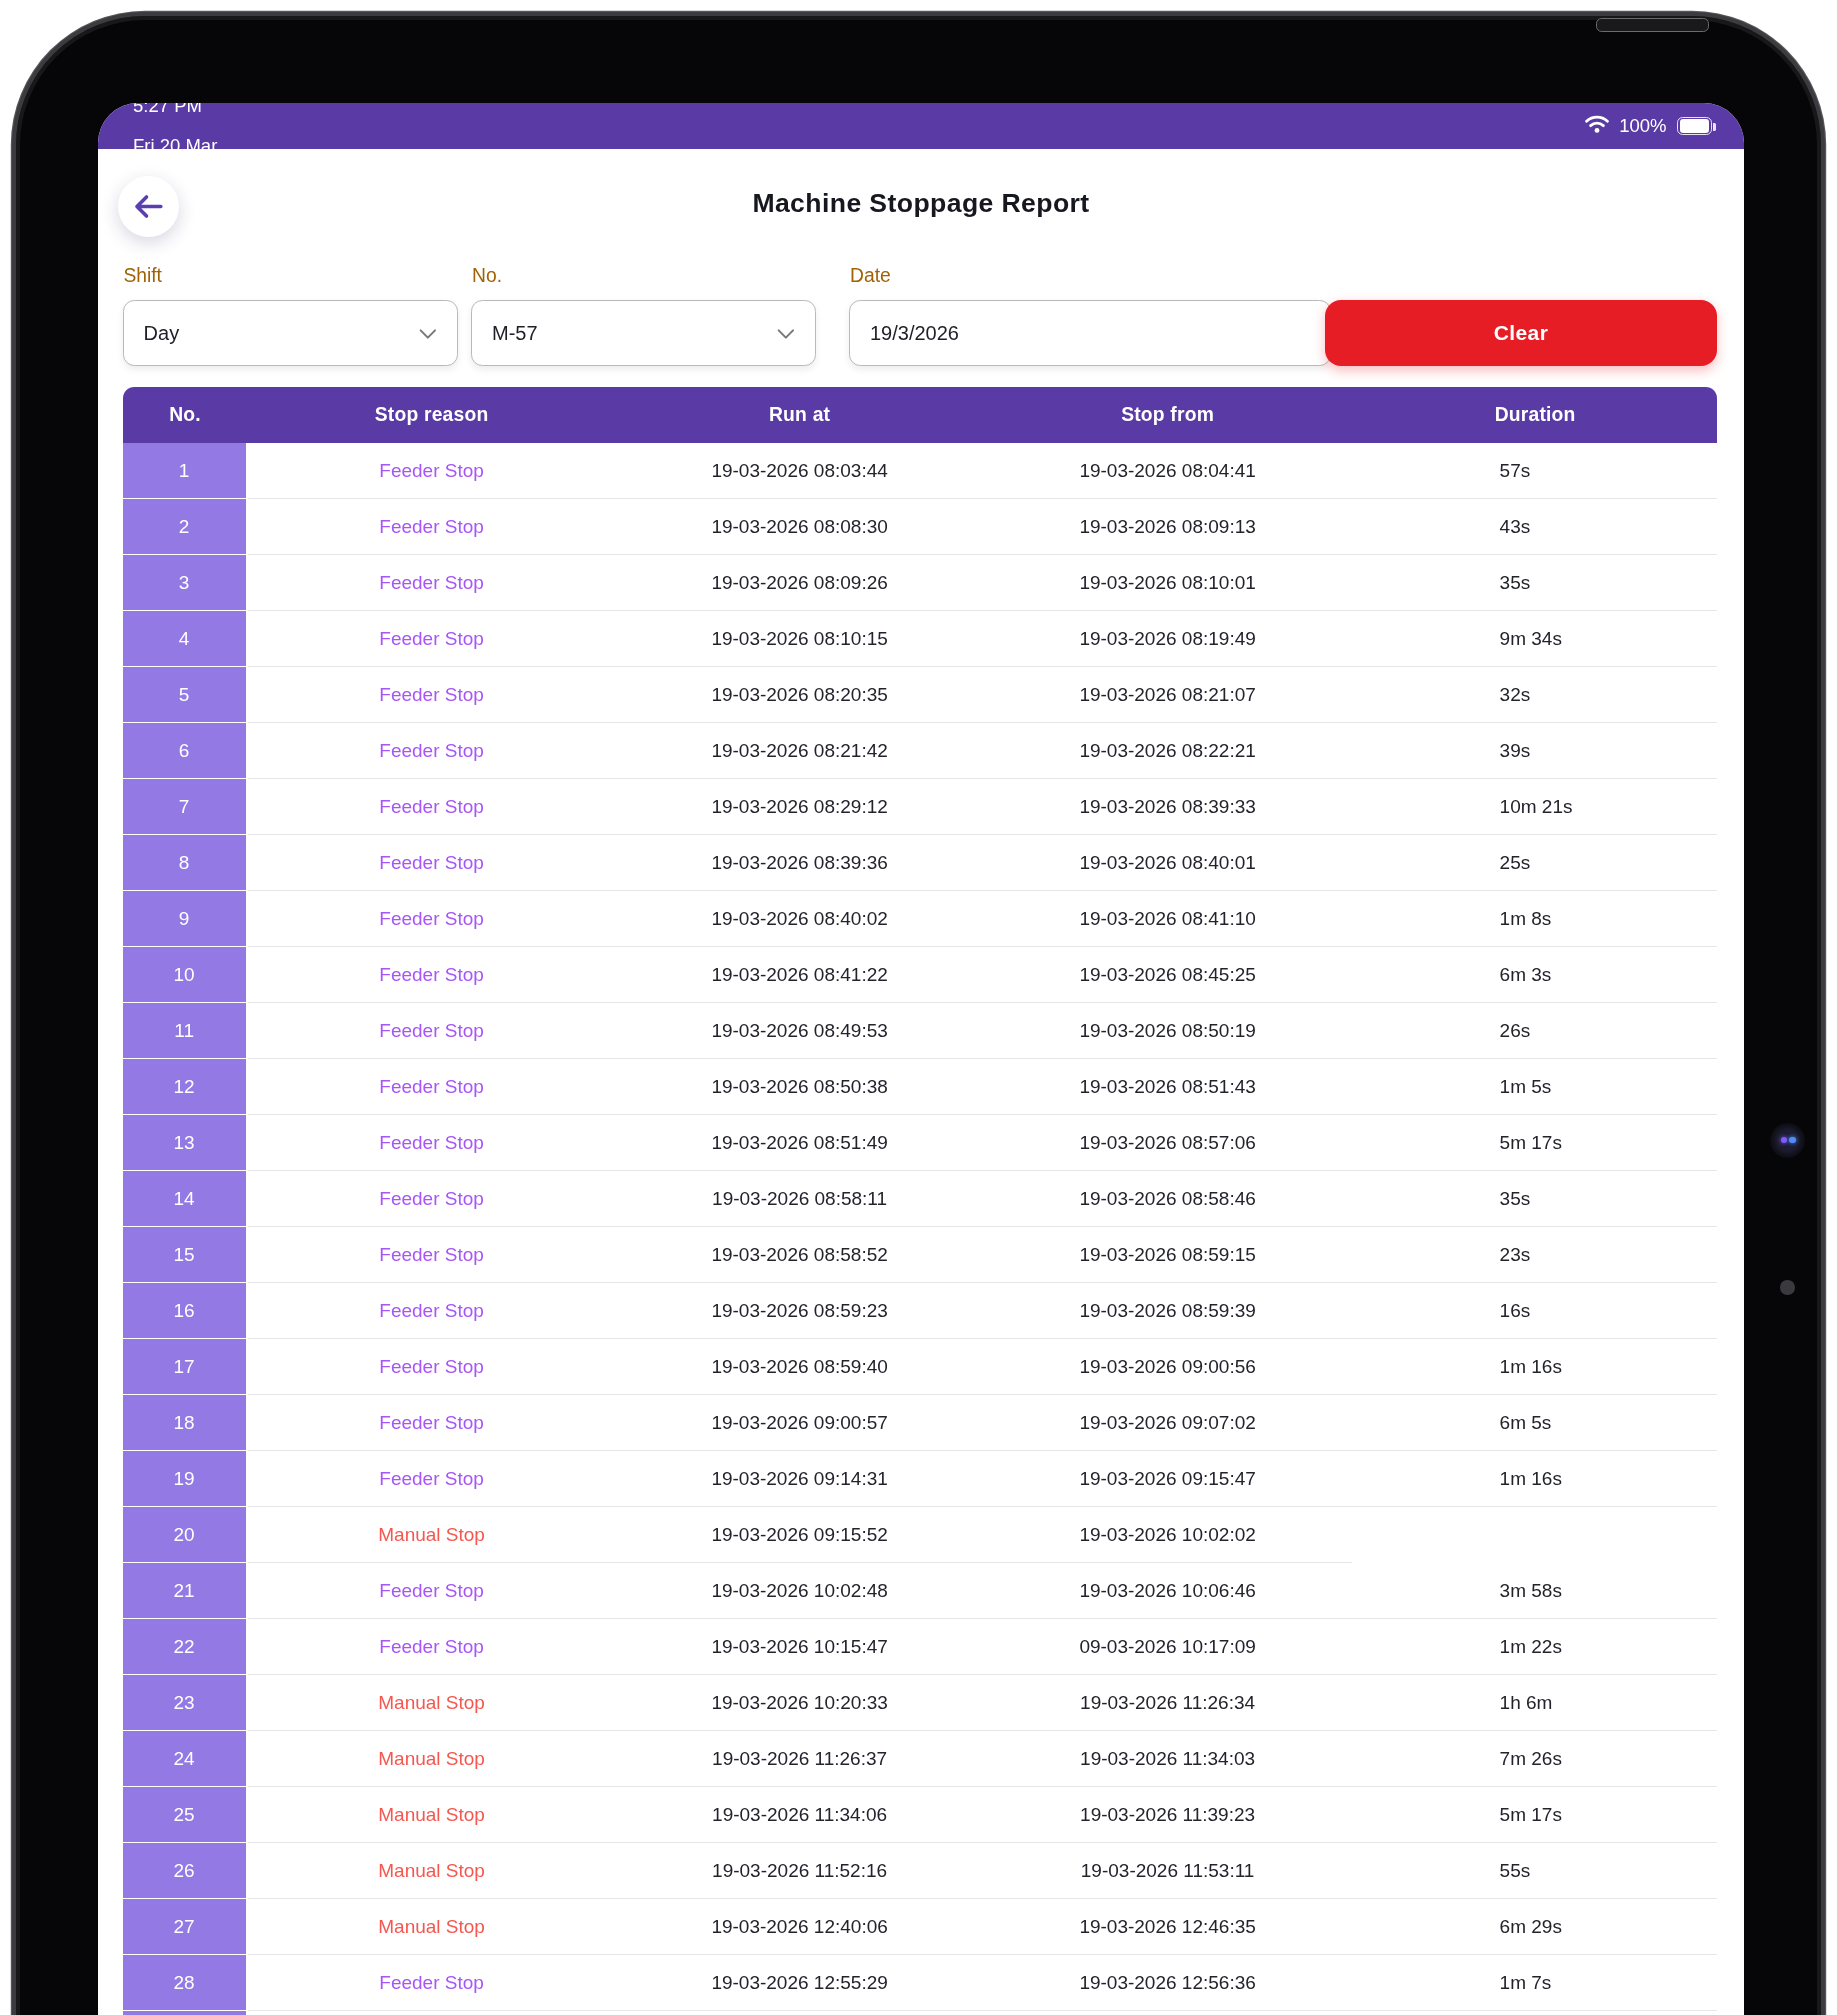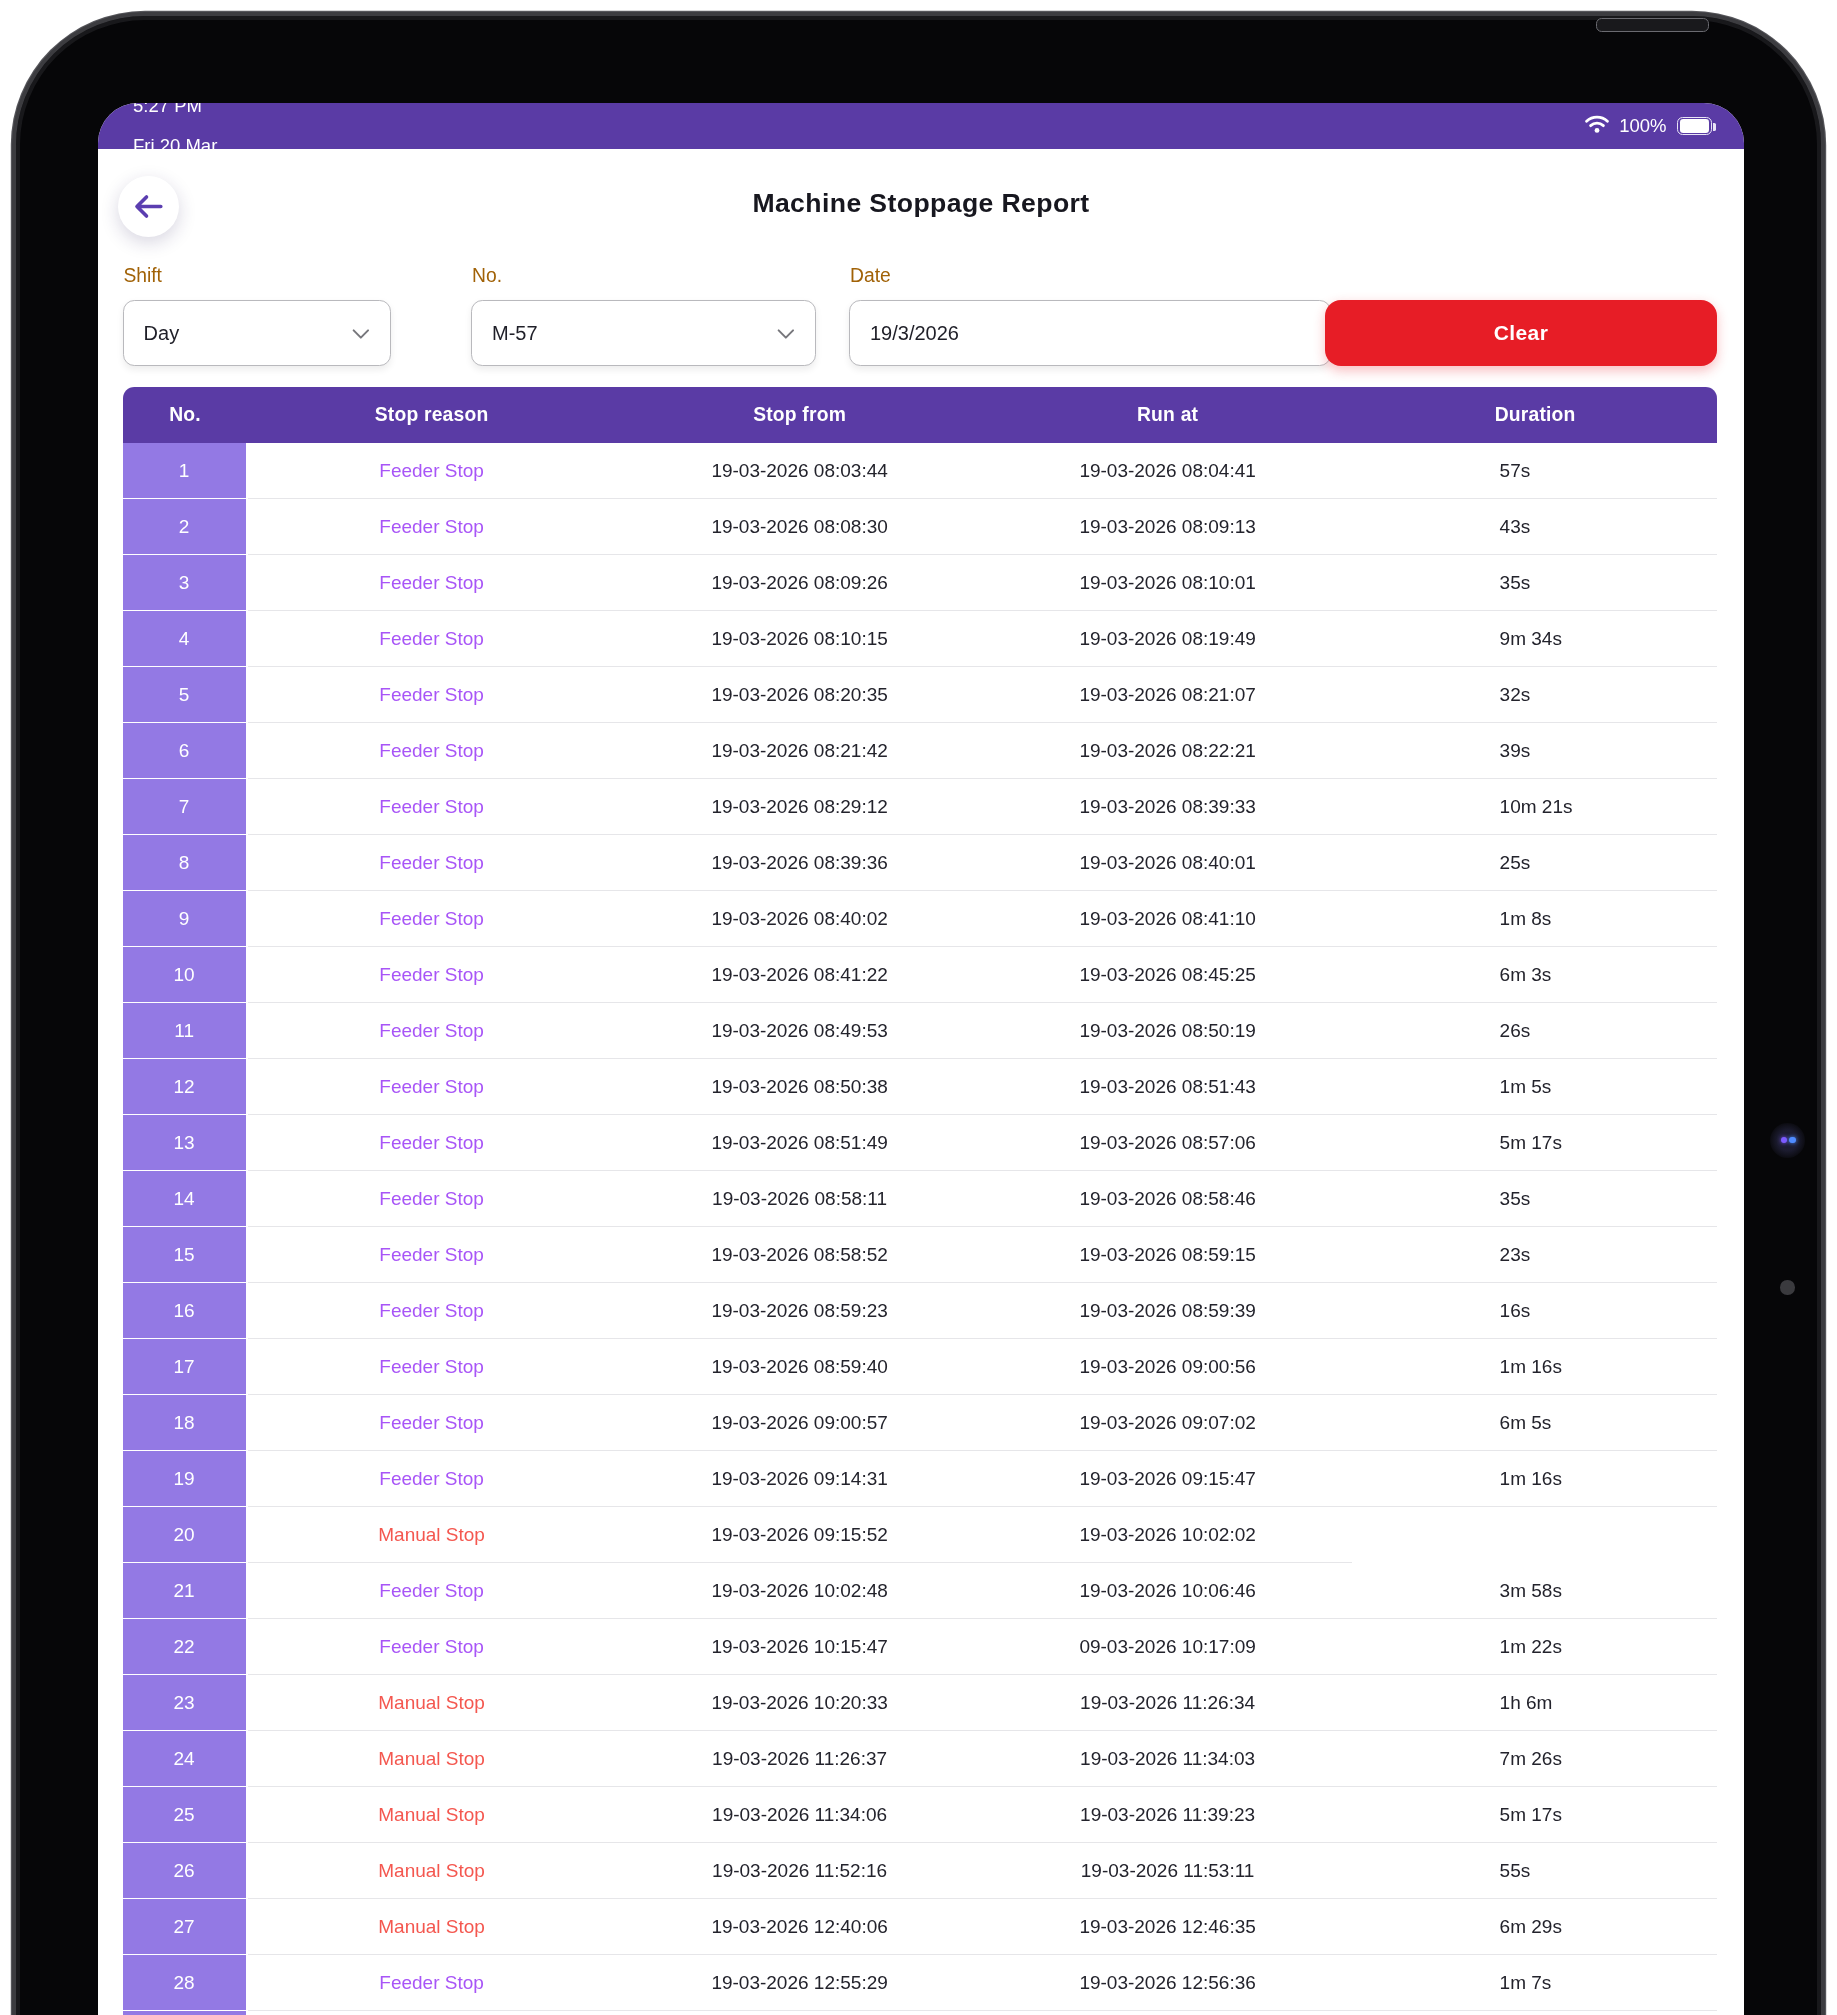--- a/index.html
+++ b/index.html
@@ -37,21 +37,21 @@
   .back-btn svg{width:31px;height:31px;}
   .page-title{position:absolute;left:0;top:85px;width:100%;text-align:center;
     font-size:26.6px;font-weight:700;color:#17171f;letter-spacing:0.4px;}
 
   
   .filter-label{position:absolute;top:162px;font-size:19.3px;font-weight:400;color:#a16207;}
   .lbl-shift{left:25.4px;} .lbl-no{left:374px;} .lbl-date{left:752px;}
   .control{position:absolute;top:197px;height:66px;background:#fff;border:1.2px solid #b9b9bd;border-radius:11.3px;
     display:flex;align-items:center;font-size:20px;color:#1f1f28;
     box-shadow:0 3.2px 7.3px rgba(0,0,0,.07);padding:0 20px;}
-  .ctl-shift{left:24.6px;width:268px;} .ctl-no{left:373px;width:345px;} .ctl-date{left:751px;width:482px;}
+  .ctl-shift{left:24.6px;width:335px;} .ctl-no{left:373px;width:345px;} .ctl-date{left:751px;width:482px;}
   .control .chev{margin-left:auto;}
   .control .chev svg{width:17.7px;height:12px;}
   .clear-btn{position:absolute;left:1227px;top:197px;width:392px;height:66px;background:#E71D26;border:none;
     border-radius:16px;color:#fff;font-size:21px;font-weight:700;letter-spacing:0.4px;
     box-shadow:0 4.8px 11.3px rgba(231,29,38,.28);display:flex;align-items:center;justify-content:center;}
 
   
   .table{position:absolute;left:24.6px;top:284px;width:1594px;border-radius:11.3px 11.3px 20px 20px;overflow:hidden;}
   .trow{display:grid;grid-template-columns:125px 368px 368px 368px 367px;}
   .thead{height:56px;background:#5A3BA5;}
@@ -129,22 +129,22 @@
   </div>
   <div class="control ctl-date">
     <span>19/3/2026</span>
   </div>
   <div class="clear-btn">Clear</div>
 
   <div class="table">
     <div class="trow thead">
       <div class="hcell">No.</div>
       <div class="hcell">Stop reason</div>
+      <div class="hcell">Run at</div>
       <div class="hcell">Stop from</div>
-      <div class="hcell">Run at</div>
       <div class="hcell">Duration</div>
     </div>
     <div id="rows">
         <div class="trow drow">
           <div class="cell num">1</div>
           <div class="cell reason" style="color: rgb(168, 85, 247);">Feeder Stop</div>
           <div class="cell">19-03-2026 08:03:44</div>
           <div class="cell">19-03-2026 08:04:41</div>
           <div class="cell dur">57s</div>
         </div>

